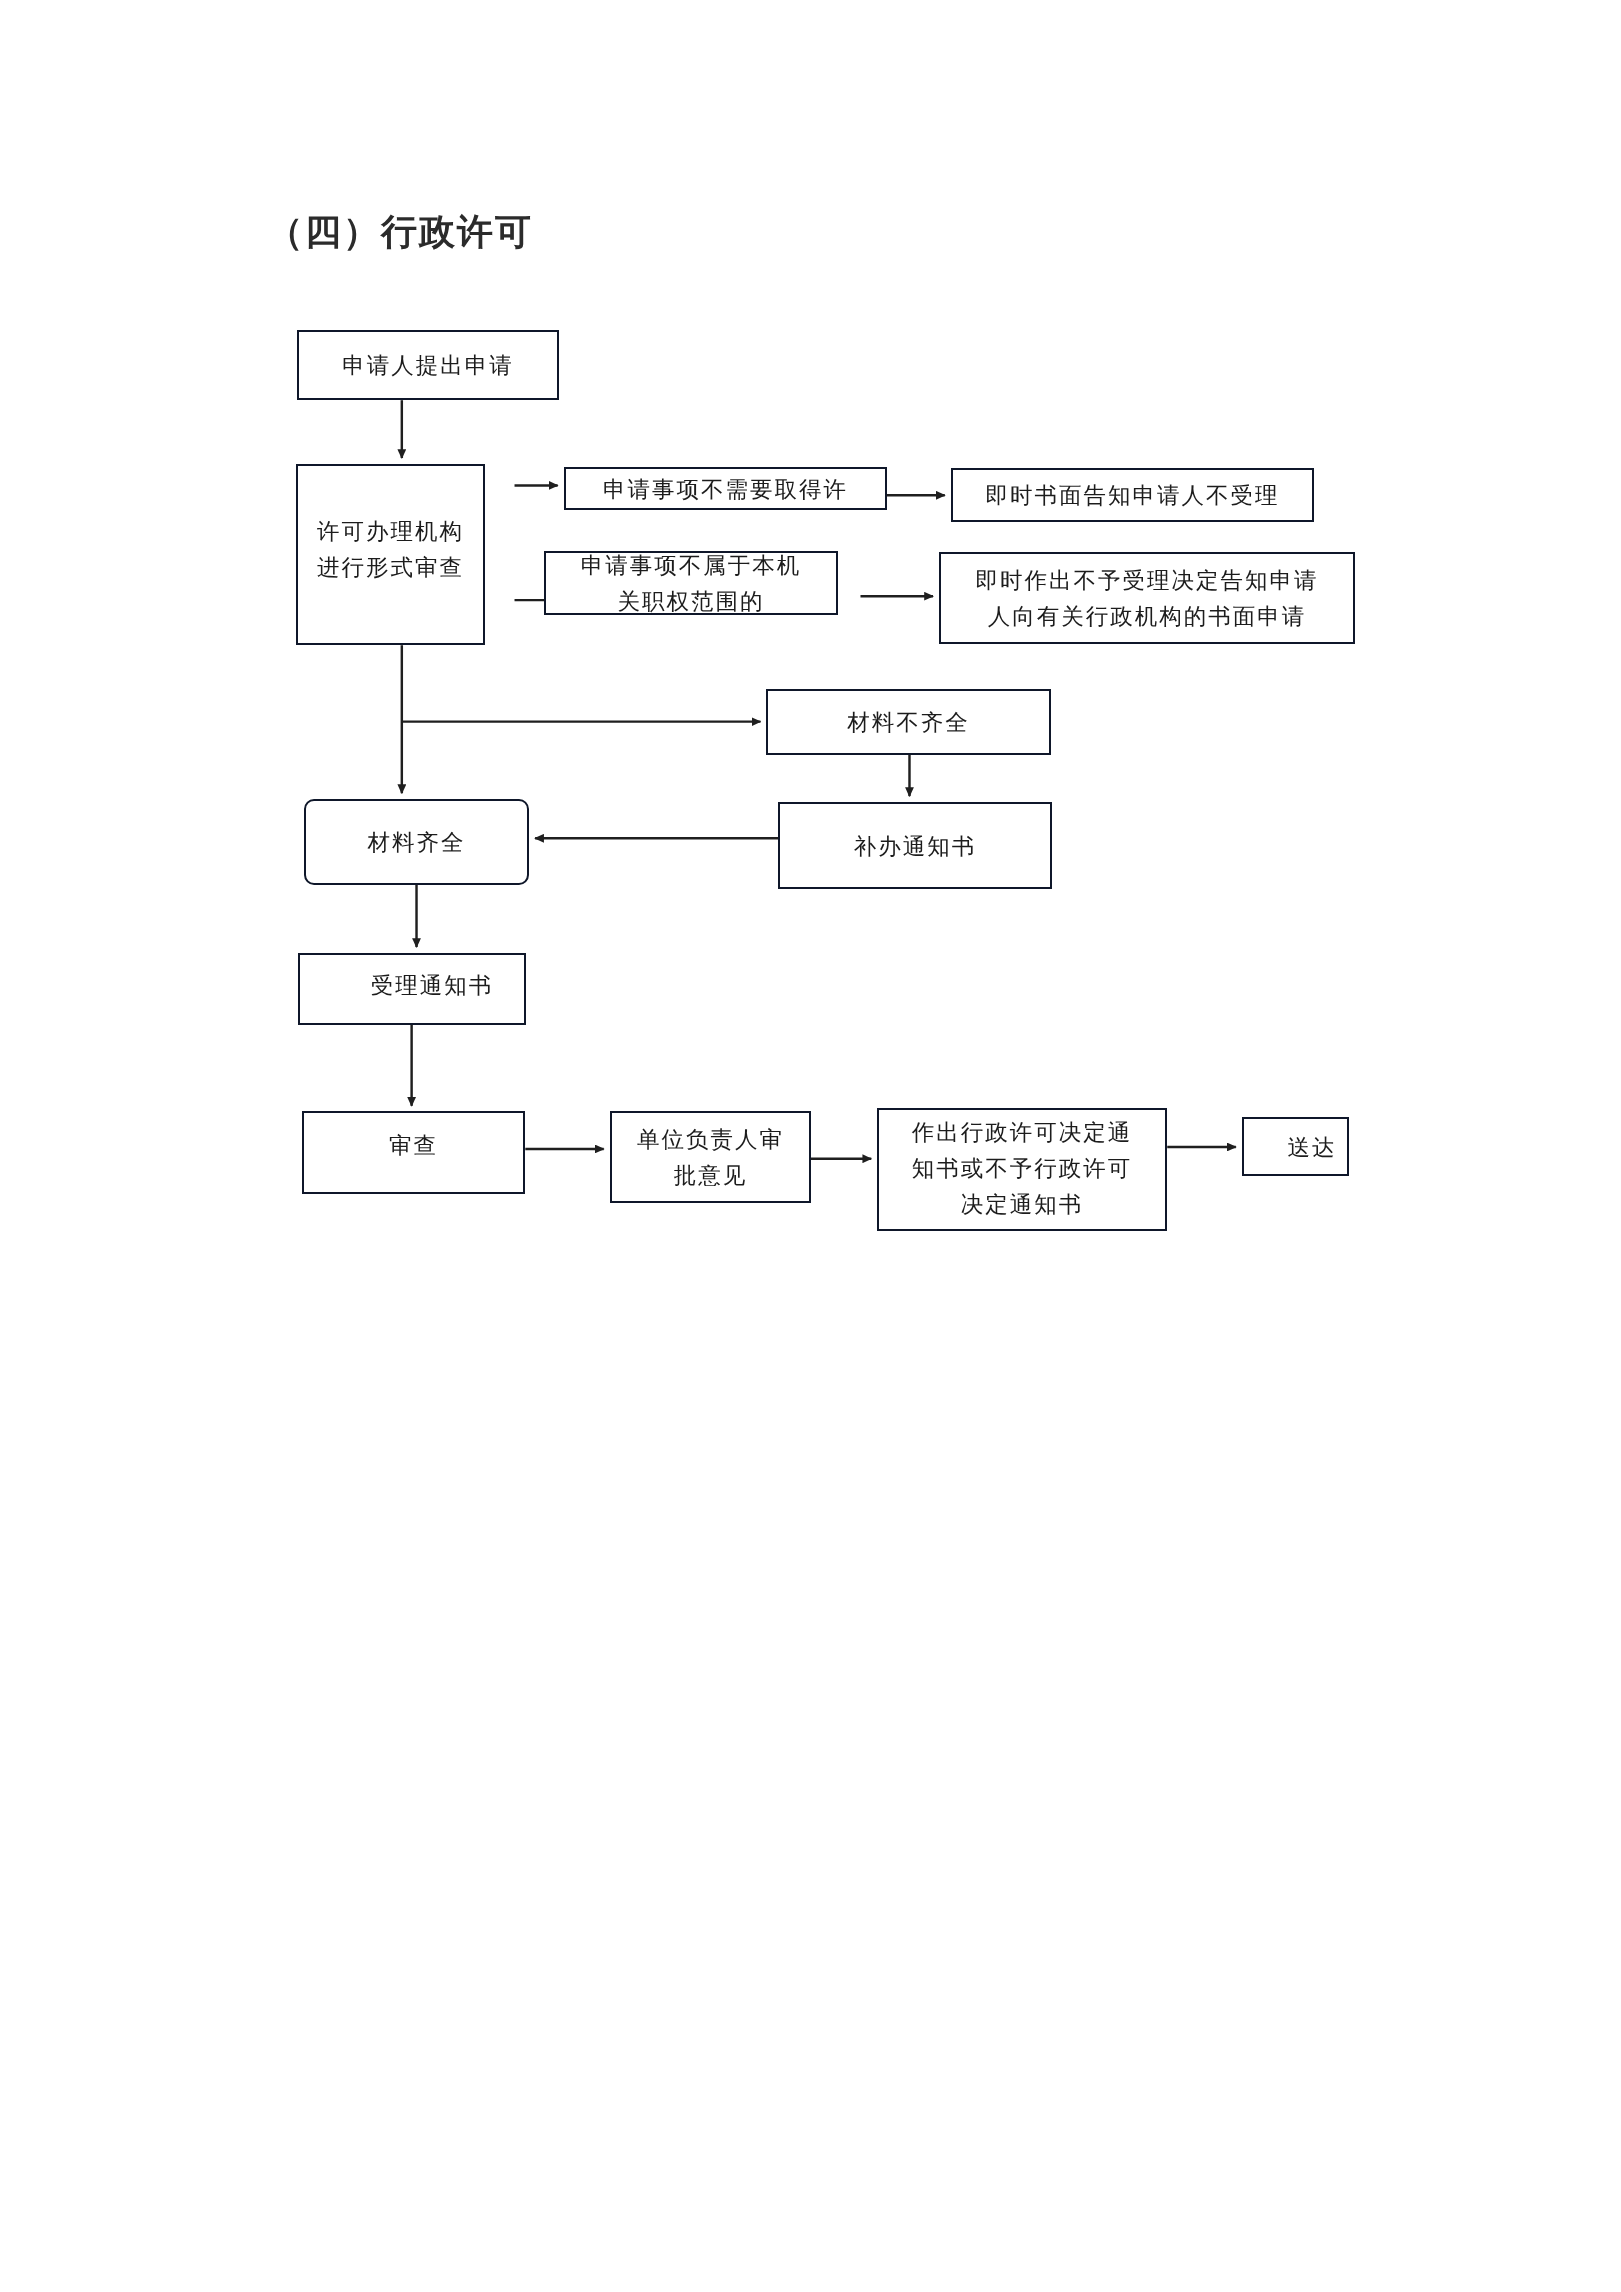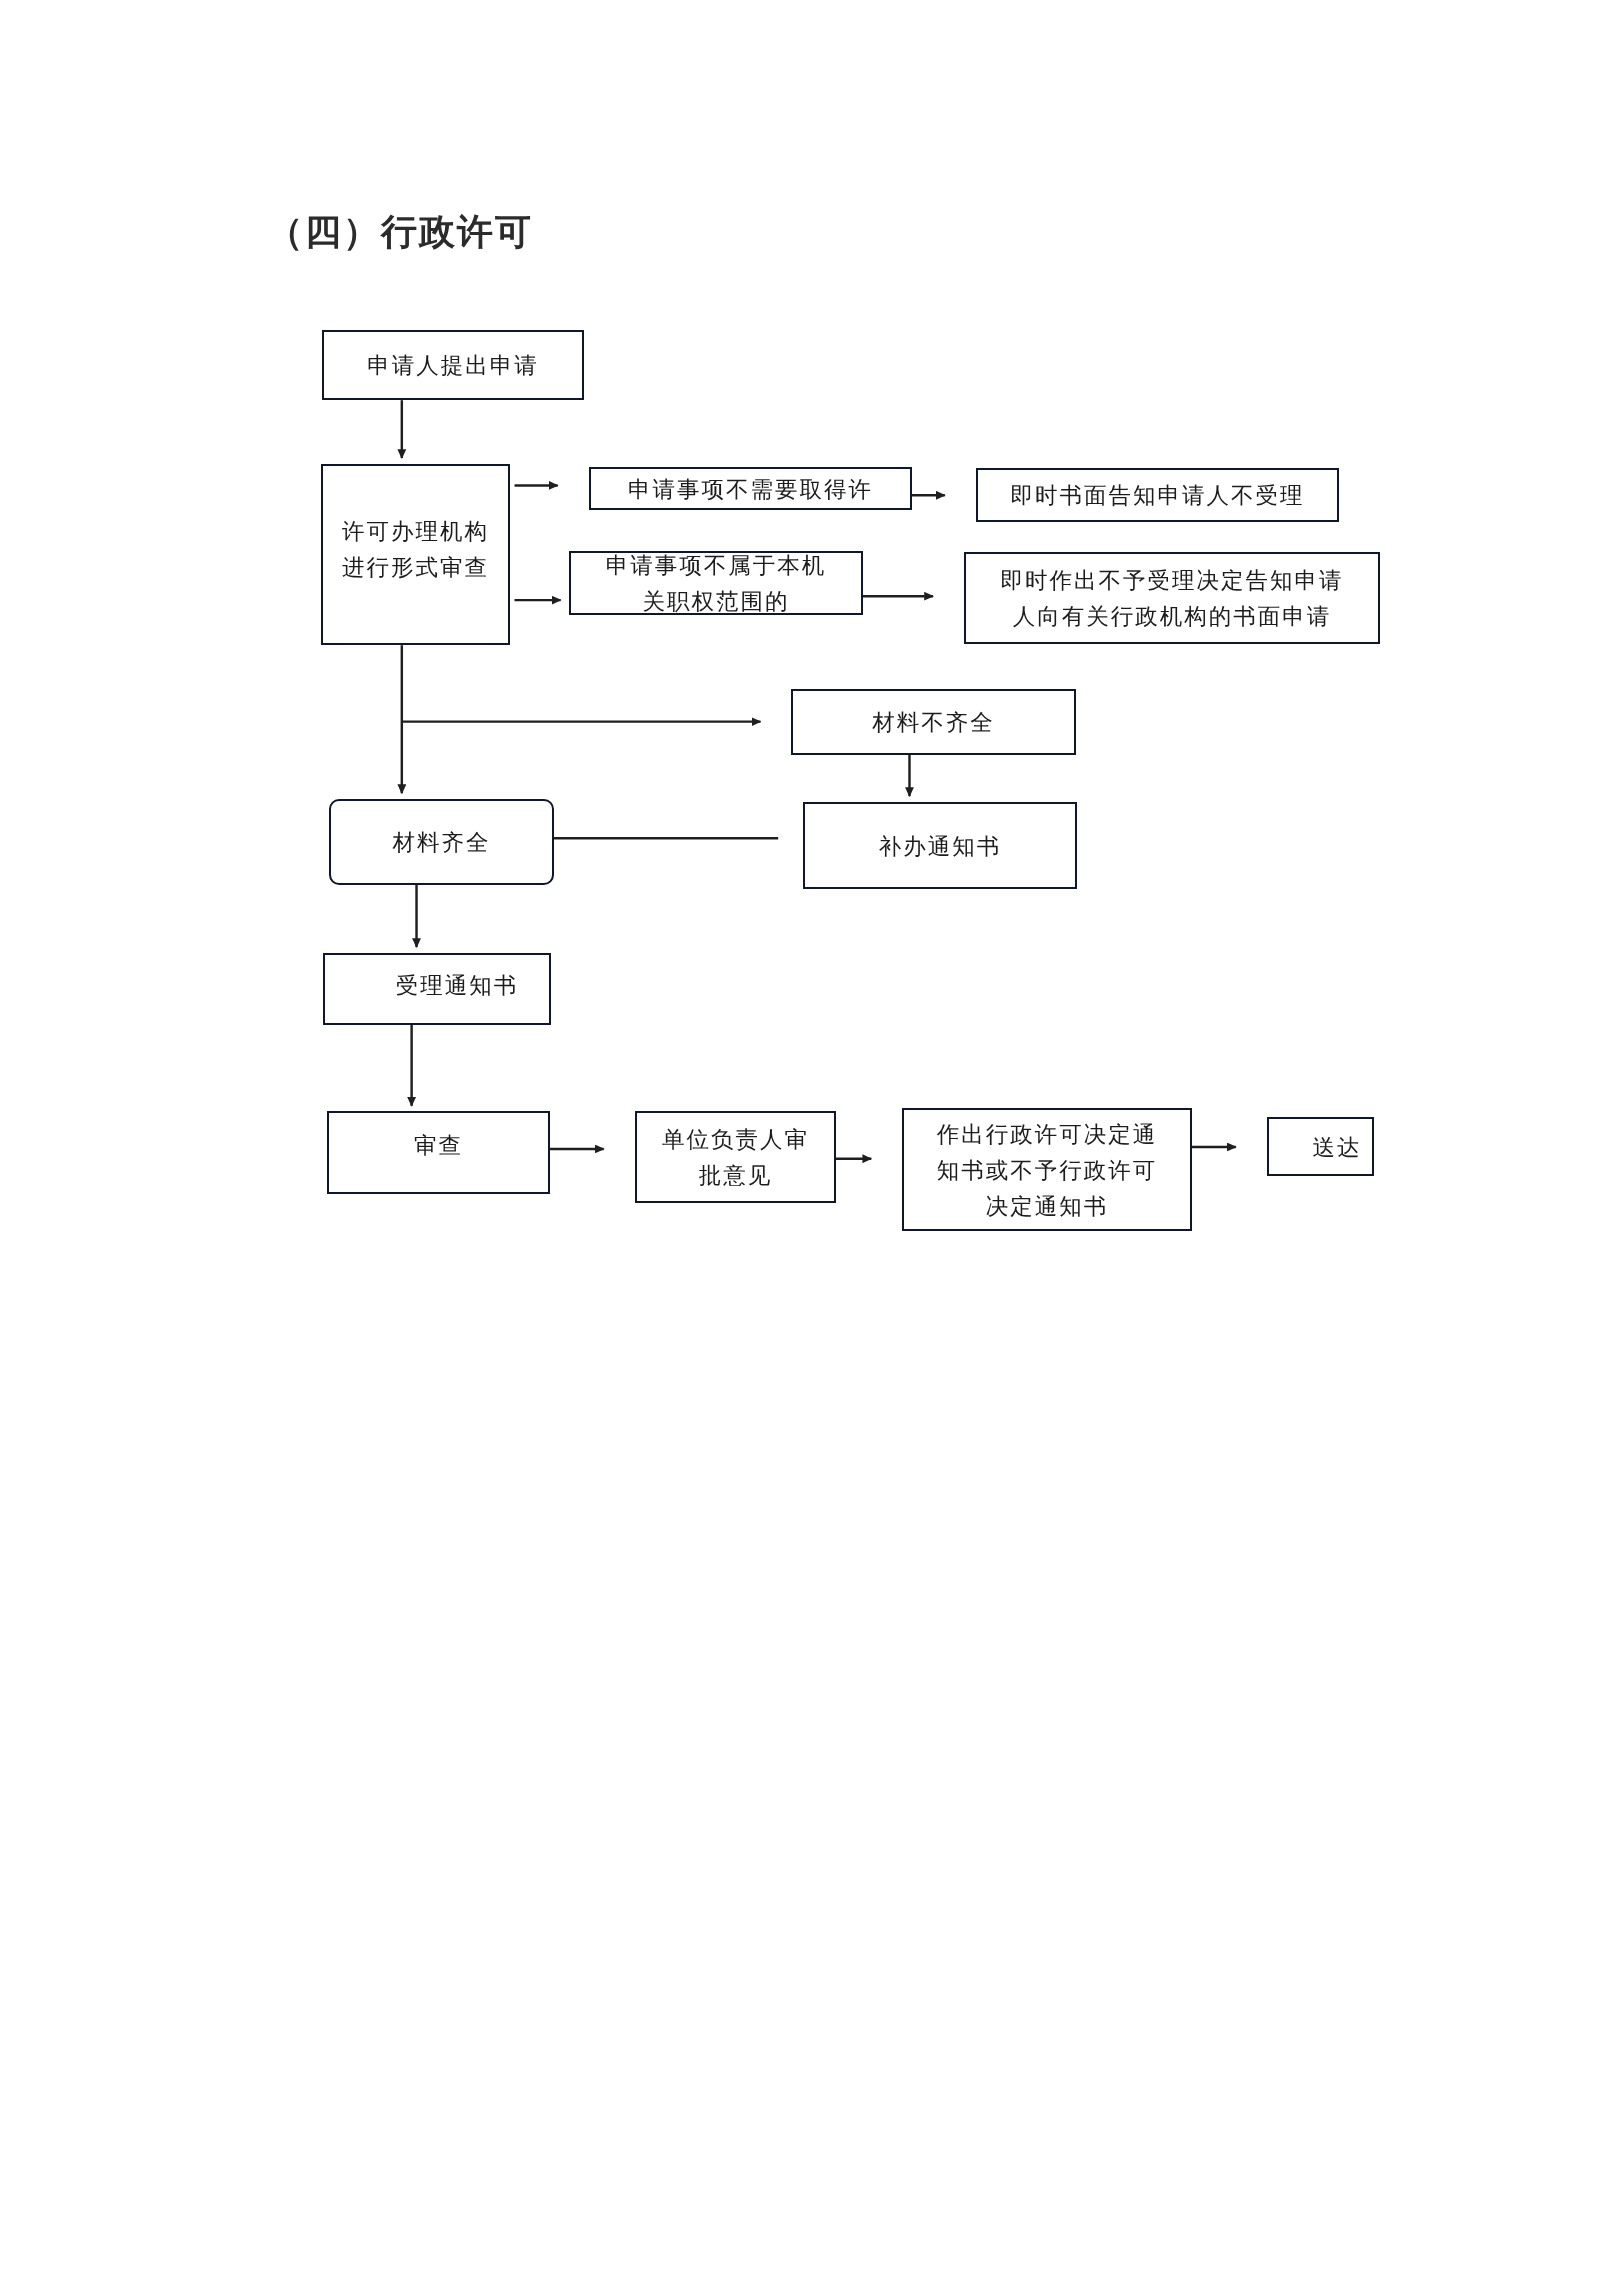--- a/index.html
+++ b/index.html
@@ -38,39 +38,38 @@
     background: #ffffff;
     color: #1c1c1c;
     display: flex;
     align-items: center;
     justify-content: center;
     text-align: center;
     font-size: 22.5px;
     letter-spacing: 2px;
     line-height: 1.6;
     white-space: pre-line;
-    margin-left: 25px;
   }
   
   .n-apply             { left: 297px; top: 330px;  width: 262px; height: 70px;  border-width: 2.9px; }
   .n-review            { left: 296px; top: 464px;  width: 189px; height: 181px; border-width: 2.9px;
                          align-items: flex-start; padding-top: 47px; }
   .n-no-license-needed { left: 564px; top: 467px;  width: 323px; height: 43px; }
   .n-inform-rejection  { left: 951px; top: 468px;  width: 363px; height: 54px; }
   .n-not-in-scope      { left: 544px; top: 551px;  width: 294px; height: 64px; }
   .n-inform-decision   { left: 939px; top: 552px;  width: 416px; height: 92px; }
   .n-incomplete        { left: 766px; top: 689px;  width: 285px; height: 66px; border-width: 2.9px; }
   .n-complete          { left: 304px; top: 799px;  width: 225px; height: 86px; border-width: 2.9px; border-radius: 10px; }
   .n-supplement-notice { left: 778px; top: 802px;  width: 274px; height: 87px; border-width: 2.9px; }
   .n-acceptance-notice { left: 298px; top: 953px;  width: 228px; height: 72px; border-width: 2.9px;
                          align-items: flex-start; padding-top: 11.8px; padding-left: 40px; }
   .n-examine           { left: 302px; top: 1111px; width: 223px; height: 83px; border-width: 2.9px;
                          align-items: flex-start; padding-top: 13.7px; }
   .n-leader-approval   { left: 610px; top: 1111px; width: 201px; height: 92px; }
-  .n-decision-notice   { left: 877px; top: 1108px; width: 290px; height: 123px; }
+  .n-decision-notice   { left: 877px; top: 1108px; width: 290px; height: 123px; font-family: Liberation Mono, monospace; }
   .n-deliver           { left: 1242px; top: 1117px; width: 107px; height: 59px; border-width: 2.9px; padding-left: 33px; }
 </style>
 </head>
 <body>
 
 <div class="page">
 
   <div class="title">（四）行政许可</div>
 
   <svg class="arrows" viewBox="0 0 1654 2339" xmlns="http://www.w3.org/2000/svg">

